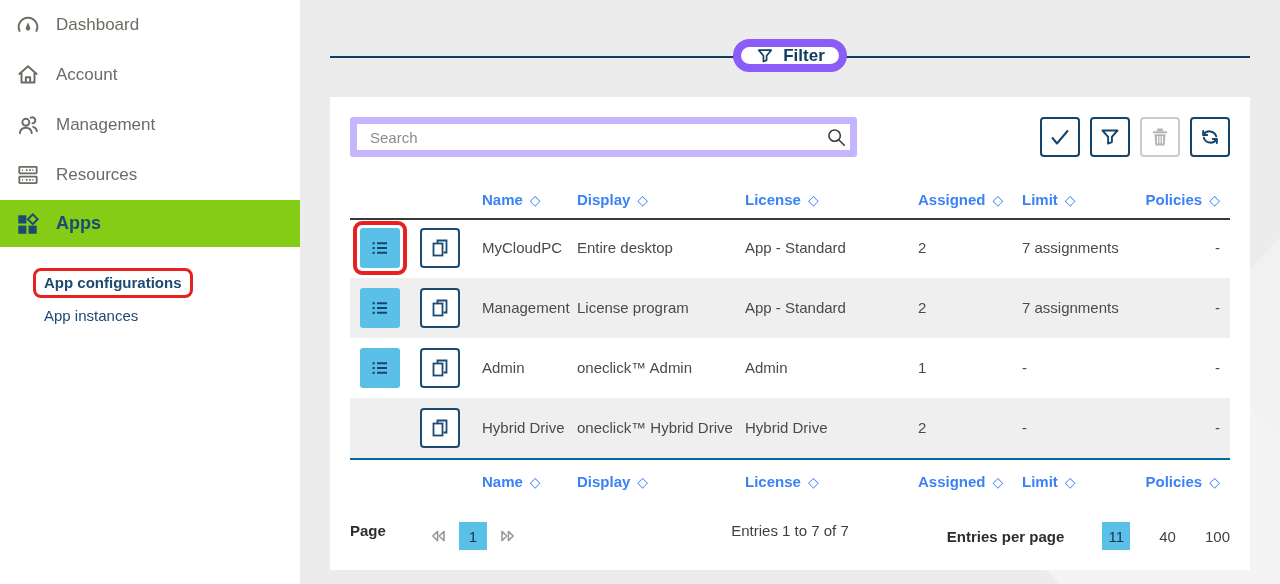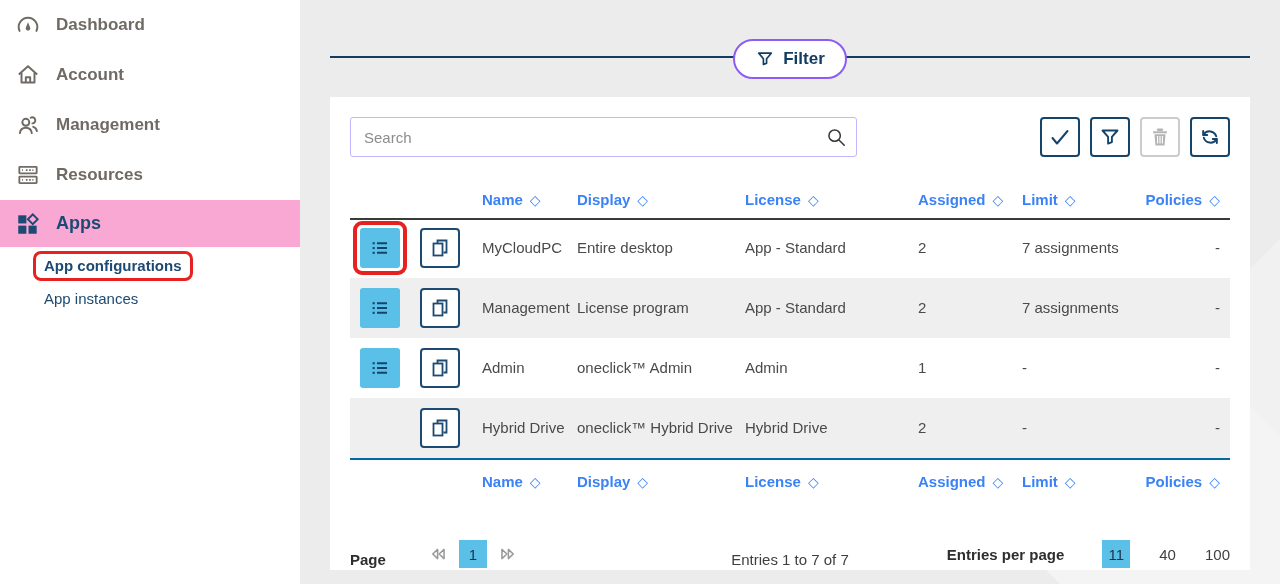--- a/index.html
+++ b/index.html
@@ -9,40 +9,40 @@
     -webkit-font-smoothing:antialiased;
   }
   
   .wm{position:absolute;background:#f4f4f4;transform:rotate(45deg);z-index:0}
   .wm1{width:260px;height:260px;left:1090px;top:430px}
   .wm2{width:200px;height:200px;left:1210px;top:250px;background:#f1f1f1}
 
   
   .sidebar{position:absolute;left:0;top:0;width:300px;height:584px;background:#ffffff;z-index:3}
   .side-item{display:flex;align-items:center;gap:15px;height:50px;padding-left:15px;
-    color:#6f6a64;font-size:17px;font-weight:700;cursor:pointer}
+    color:#6f6a64;font-size:17px;font-weight:400;cursor:pointer}
   .side-item svg{width:26px;height:26px;flex:0 0 26px}
-  .side-item.active{background:#f9a8d4;height:47px;color:#1c4a73;font-weight:700;font-size:18px}
-  .side-sub{padding:4px 0 0 44px;display:flex;flex-direction:column;gap:9px}
+  .side-item.active{background:#84cc16;height:47px;color:#1c4a73;font-weight:700;font-size:18px}
+  .side-sub{padding:21px 0 0 44px;display:flex;flex-direction:column;gap:9px}
   .sub-link{color:#1c4a73;font-size:15px;cursor:pointer;width:max-content}
   .sub-link.bold{font-weight:700}
   .red-box{border:3px solid #e6211f;border-radius:8px;padding:3px 8px 4px 8px;margin-left:-11px}
 
   
   .top-line{position:absolute;left:330px;top:56px;width:920px;height:2px;background:#123d60;z-index:1}
-  .filter-pill{position:absolute;left:733px;top:39px;width:114px;height:40px;background:#fff;
-    border:2px solid #8b5cf6;border-radius:20px;display:flex;align-items:center;justify-content:center;
+  .filter-pill{position:absolute;left:733px;top:39px;width:114px;height:33px;background:#fff;
+    border:8px solid #8b5cf6;border-radius:20px;display:flex;align-items:center;justify-content:center;
     gap:8px;color:#123d60;font-size:17px;font-weight:700;z-index:2;cursor:pointer;box-sizing:border-box}
 
   
   .card{position:absolute;left:330px;top:97px;width:920px;height:473px;background:#ffffff;z-index:2}
 
   
   .search-wrap{position:absolute;left:20px;top:20px;width:507px;height:40px}
-  .search-input{width:100%;height:100%;box-sizing:border-box;border:1px solid #c4b5fd;border-radius:3px;
+  .search-input{width:100%;height:100%;box-sizing:border-box;border:7px solid #c4b5fd;border-radius:3px;
     padding:0 42px 0 13px;font-size:15px;font-family:"Liberation Sans",sans-serif;color:#333;outline:none}
   .search-input::placeholder{color:#8c8c8c}
   .search-wrap svg{position:absolute;right:10px;top:9px;width:22px;height:22px}
   .tool-btn{position:absolute;top:20px;width:40px;height:40px;box-sizing:border-box;background:#fff;
     border:2px solid #15446b;border-radius:4px;display:flex;align-items:center;justify-content:center;cursor:pointer;padding:0}
   .tool-btn svg{width:24px;height:24px}
   .tool-btn.disabled{border-color:#cccccc;cursor:default}
   .btn-check{left:710px}.btn-filter{left:760px}.btn-trash{left:810px}.btn-refresh{left:860px}
 
   
@@ -60,21 +60,21 @@
   .cell.right{text-align:right;padding-right:10px;padding-left:0}
   .icon-cell{display:flex;justify-content:flex-start;padding-left:10px;position:relative}
   .sq-btn{width:40px;height:40px;box-sizing:border-box;border:none;border-radius:3px;
     display:flex;align-items:center;justify-content:center;cursor:pointer;padding:0;position:relative}
   .list-btn{background:#5ac0e8}
   .copy-btn{background:#fff;border:2px solid #1c4a73;border-radius:4px}
   .sq-btn svg{width:24px;height:24px}
   .red-ring::after{content:"";position:absolute;inset:-7px;border:4px solid #e6211f;border-radius:9px;pointer-events:none}
 
   
-  .pager{position:absolute;left:20px;top:425px;width:880px;height:46px;display:flex;align-items:flex-end;
+  .pager{position:absolute;left:20px;top:425px;width:880px;height:46px;display:flex;align-items:flex-start;
     font-size:15px;color:#3f3f3f}
   .pager .label{font-weight:700;color:#2e2e2e}
   .pg-nav{display:flex;align-items:center;gap:9px;margin-left:42px}
   .pg-nav svg{width:22px;height:22px;cursor:pointer}
   .pg-num{width:28px;height:28px;background:#5ac0e8;color:#1d3145;display:flex;align-items:center;
     justify-content:center;font-size:15px;cursor:pointer}
   .entries{position:absolute;left:50%;transform:translateX(-50%);white-space:nowrap}
   .per-page{margin-left:auto;display:flex;align-items:center;gap:29px}
   .pp-opt{cursor:pointer}
   .pp-opt.sel{width:28px;height:28px;background:#5ac0e8;color:#1d3145;display:flex;align-items:center;justify-content:center}

